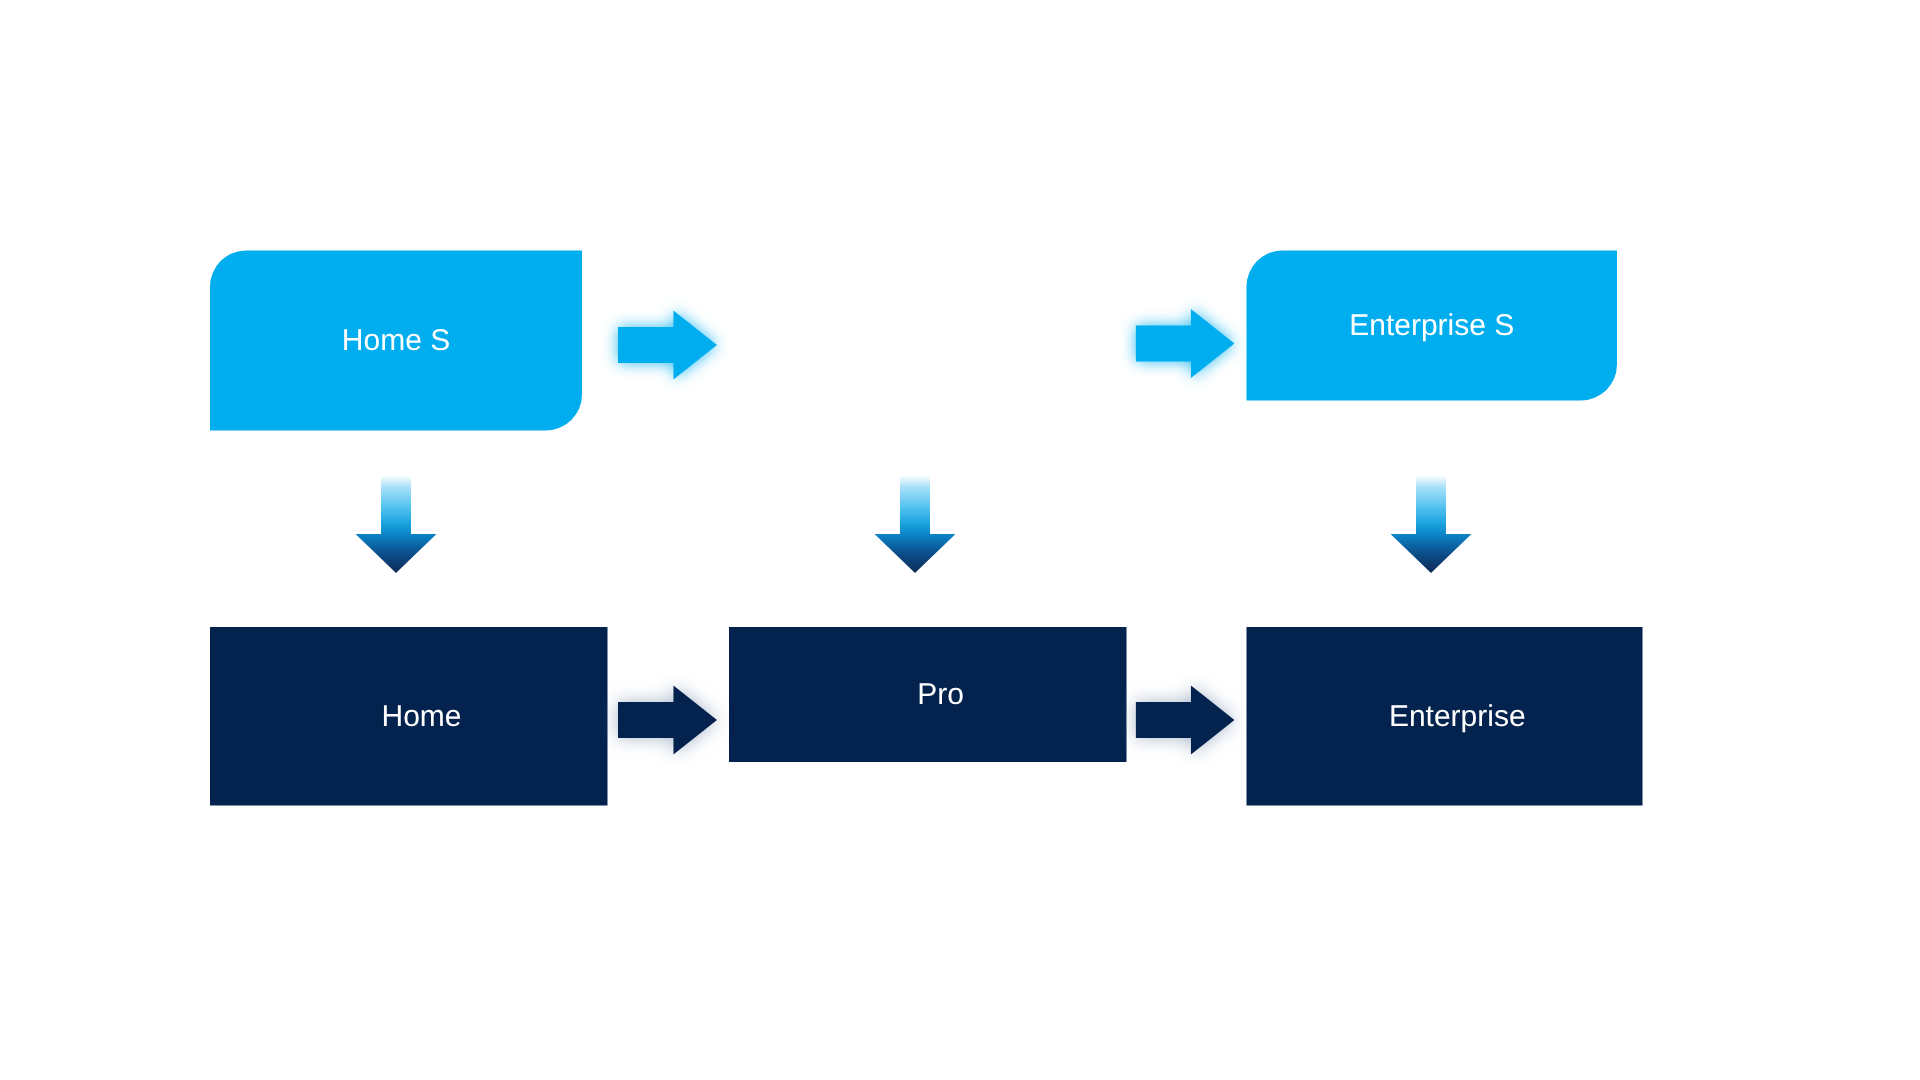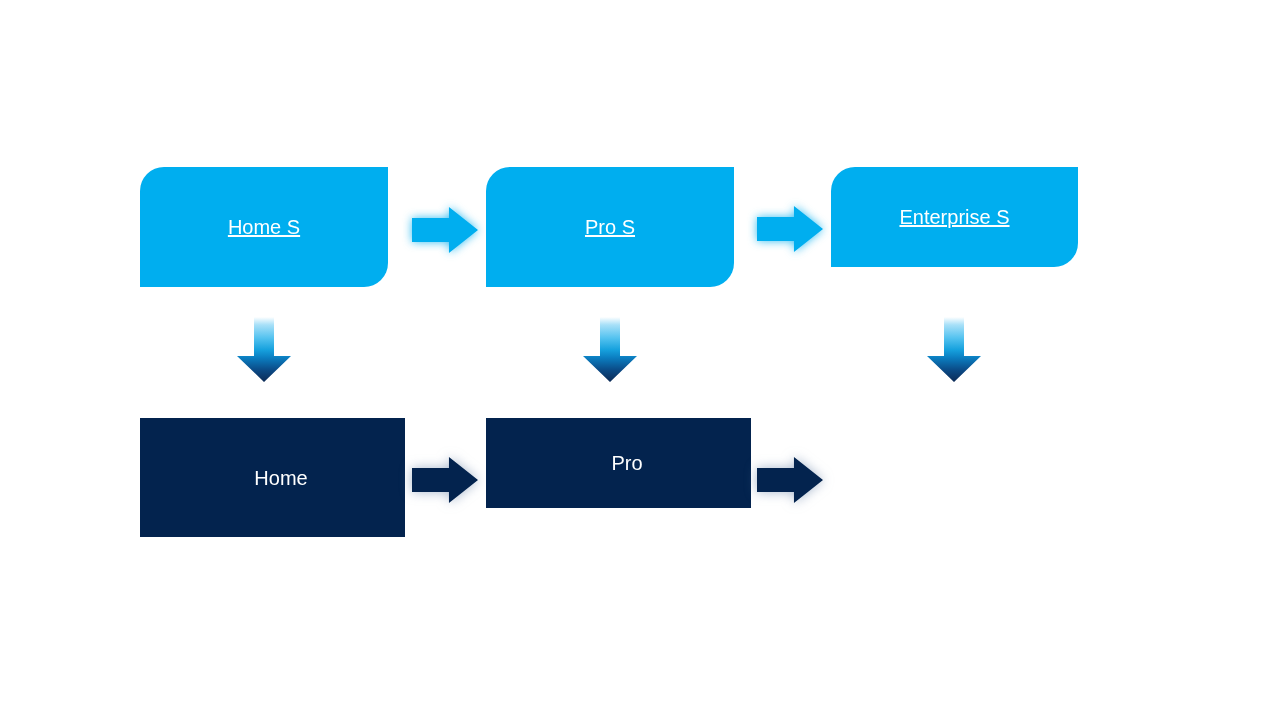--- a/index.html
+++ b/index.html
@@ -14,21 +14,20 @@
     position:absolute;
     display:flex;align-items:center;justify-content:center;
     color:var(--text,#ffffff);
     font-size:20px;
     line-height:1.2;
     text-align:center;
   }
   .box.light{
     background:var(--light,#00aeef);
     border-radius:24px 0 24px 0; 
-    text-decoration:underline;
   }
   .box.dark{
     background:var(--navy,#03234e);
     border-radius:0;
     padding-left:17px;
   }
   
   .arrow{position:absolute;}
   .arrow .shape{width:100%;height:100%;}
   .glow-light{filter:drop-shadow(0 0 5px rgba(0,174,239,.8));}
@@ -51,23 +50,20 @@
   }
 </style>
 </head>
 <body>
 
 <div class="stage">
 
   <div class="box light" style="left:140px;top:167px;width:248px;height:120px">
     <span>Home S</span>
   </div>
-  <div class="box light" style="left:486px;top:167px;width:248px;height:120px">
-    <span>Pro S</span>
-  </div>
   <div class="box light" style="left:831px;top:167px;width:247px;height:100px">
     <span>Enterprise S</span>
   </div>
 
   <div class="arrow right-arrow light-fill glow-light" style="left:412px;top:207px;width:66px;height:46px">
       <div class="shape"></div>
     </div>
   <div class="arrow right-arrow light-fill glow-light" style="left:757px;top:206px;width:66px;height:46px">
       <div class="shape"></div>
     </div>
@@ -81,20 +77,23 @@
   <div class="arrow down-arrow" style="left:927px;top:317px;width:54px;height:65px">
       <div class="shape"></div>
     </div>
 
   <div class="box dark" style="left:140px;top:418px;width:248px;height:119px">
     <span>Home</span>
   </div>
   <div class="box dark" style="left:486px;top:418px;width:248px;height:90px">
     <span>Pro</span>
   </div>
+  <div class="box dark" style="left:831px;top:418px;width:247px;height:119px">
+    <span>Enterprise</span>
+  </div>
 
   <div class="arrow right-arrow dark-fill glow-dark" style="left:412px;top:457px;width:66px;height:46px">
       <div class="shape"></div>
     </div>
   <div class="arrow right-arrow dark-fill glow-dark" style="left:757px;top:457px;width:66px;height:46px">
       <div class="shape"></div>
     </div>
 
 </div>
 

